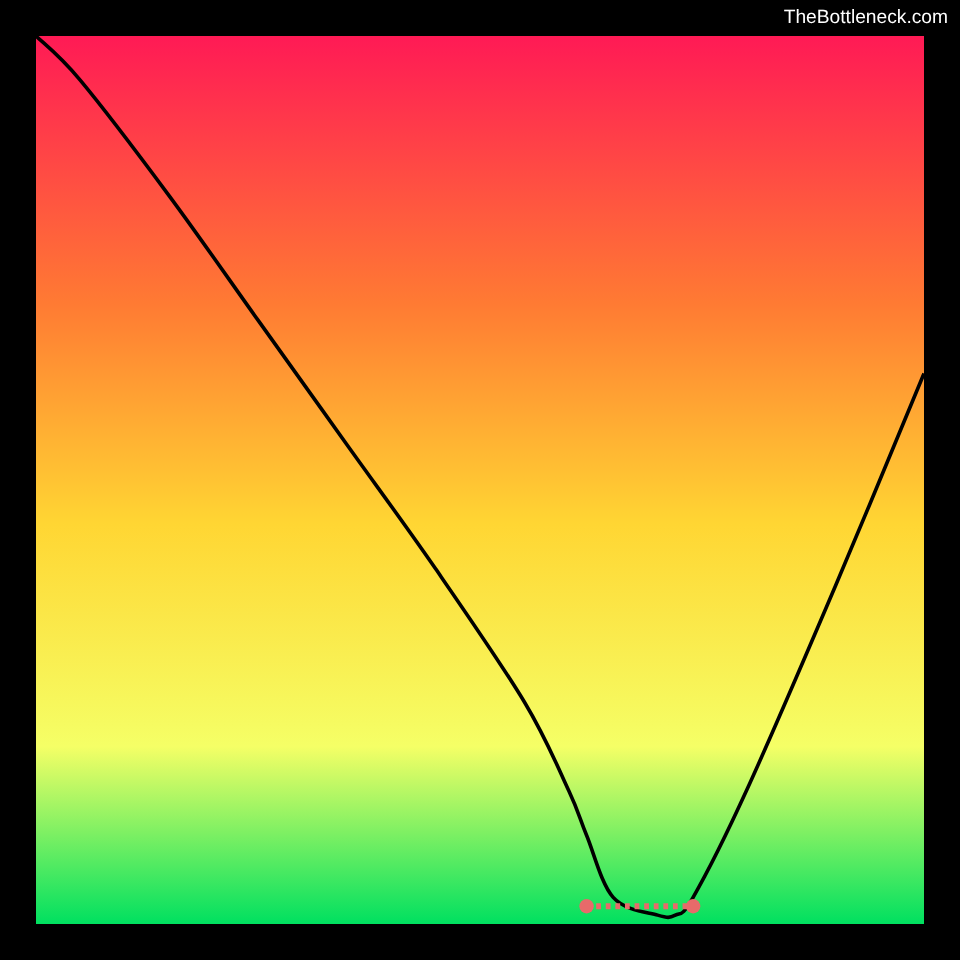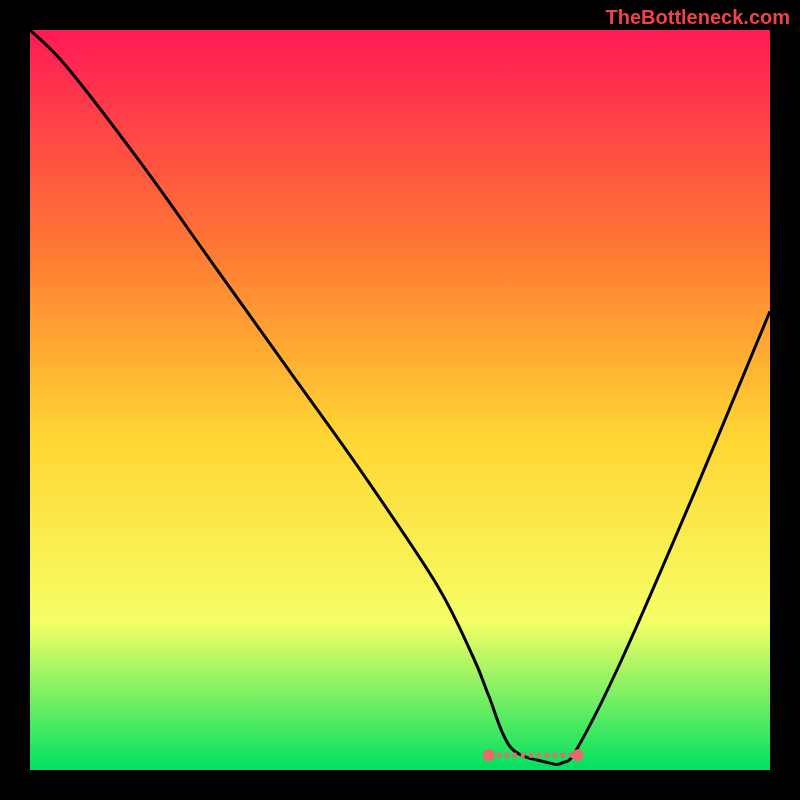--- a/index.html
+++ b/index.html
@@ -14,23 +14,23 @@
   .container {
     position: relative;
     width: 800px;
     height: 800px;
     background: #000;
   }
   .watermark {
     position: absolute;
     top: 6px;
     right: 10px;
-    color: #ef4444;
-    font-size: 20px;
-    font-weight: 700;
+    color: #ffffff;
+    font-size: 16px;
+    font-weight: 400;
     z-index: 10;
   }
   .plot-area {
     position: absolute;
     left: 30px;
     top: 30px;
     width: 740px;
     height: 740px;
   }
   svg {

